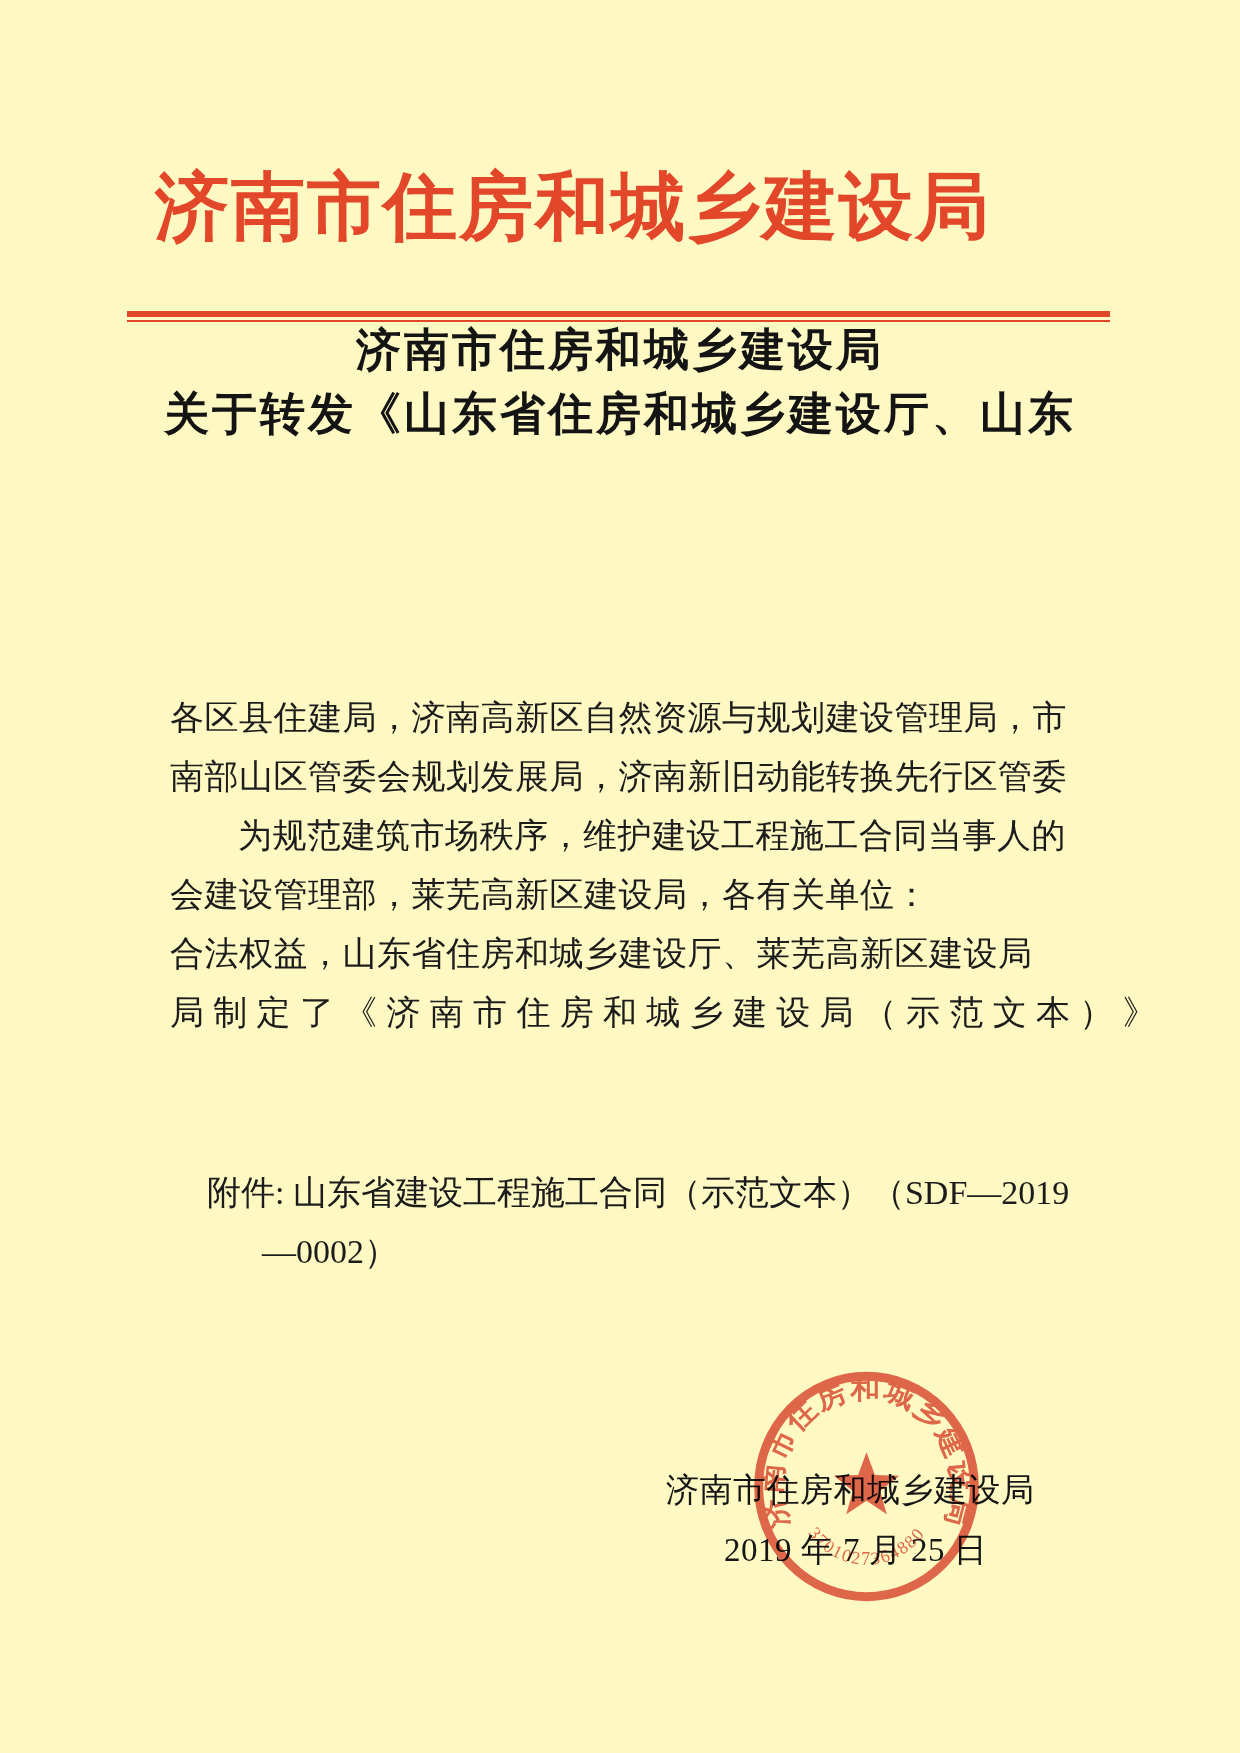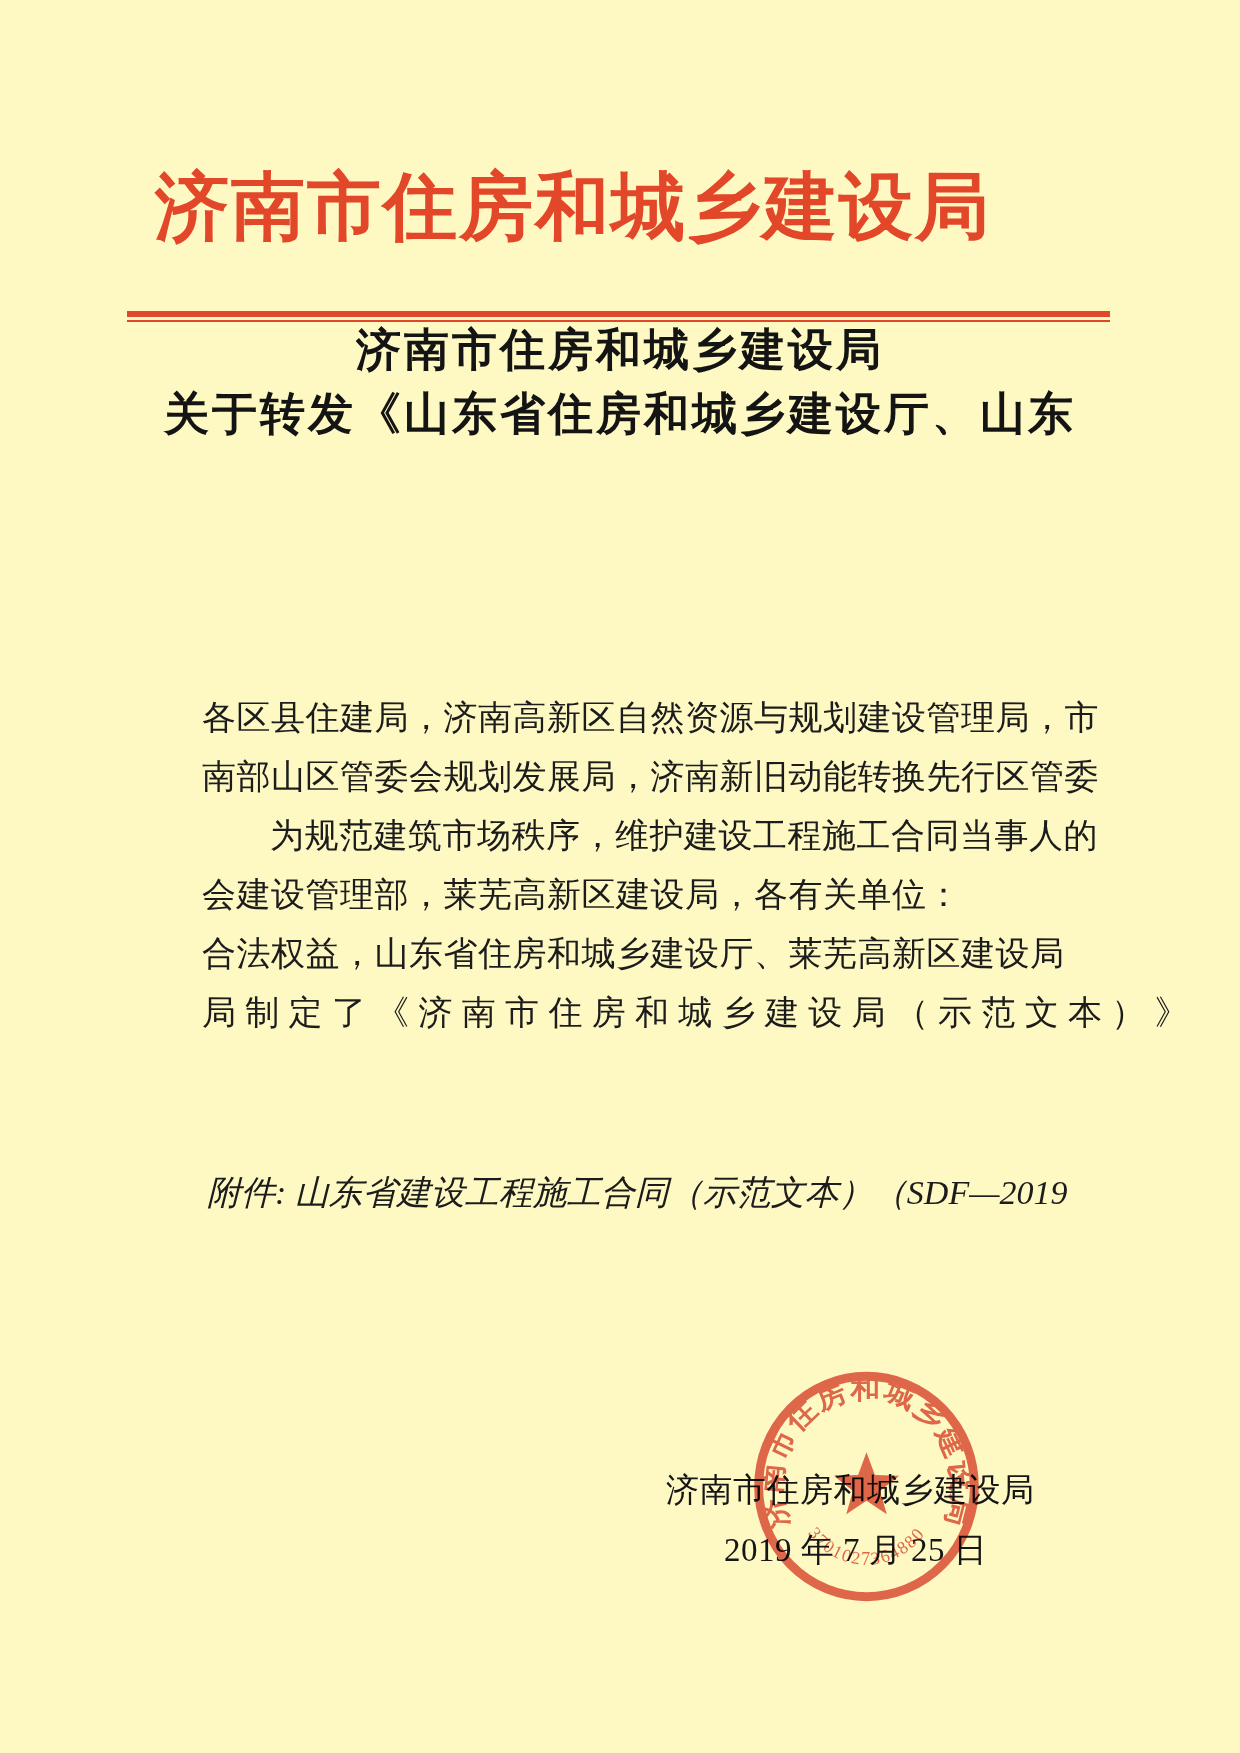--- a/index.html
+++ b/index.html
@@ -22,26 +22,26 @@
   .doc-title{
     position:absolute;top:318px;left:0;width:1240px;
     text-align:center;font-size:45px;font-weight:bold;
     color:#141414;line-height:64px;letter-spacing:3px;white-space:nowrap;
   }
   .body-block{
     position:absolute;left:170px;top:688px;width:916px;
     font-size:34px;line-height:59px;color:#1c1c1c;
     letter-spacing:0.5px;white-space:nowrap;
   }
-  .line{height:59px;margin-left:32px;}
+  .line{height:59px;}
   .indent{padding-left:68px;}
   .stretch{letter-spacing:9.3px;}
   .attachment{
     position:absolute;left:170px;top:1163px;width:916px;
-    font-size:34px;line-height:59px;color:#1c1c1c;white-space:nowrap;font-style:italic;
+    font-size:34px;line-height:59px;color:#1c1c1c;white-space:nowrap;
   }
   .att-line-1{margin-left:37px;}
   .att-line-2{margin-left:92px;}
   .signature{
     position:absolute;left:666px;top:1468px;
     font-size:33px;letter-spacing:0.5px;color:#161616;white-space:nowrap;
   }
   .sig-date{
     position:absolute;left:724px;top:1528px;
     font-size:33px;letter-spacing:0.5px;color:#161616;white-space:nowrap;
@@ -78,20 +78,21 @@
     <div class="line">各区县住建局，济南高新区自然资源与规划建设管理局，市</div>
     <div class="line">南部山区管委会规划发展局，济南新旧动能转换先行区管委</div>
     <div class="line indent">为规范建筑市场秩序，维护建设工程施工合同当事人的</div>
     <div class="line">会建设管理部，莱芜高新区建设局，各有关单位：</div>
     <div class="line">合法权益，山东省住房和城乡建设厅、莱芜高新区建设局</div>
     <div class="line stretch">局制定了《济南市住房和城乡建设局（示范文本）》</div>
   </div>
 
   <div class="attachment">
     <div class="line att-line-1">附件: 山东省建设工程施工合同（示范文本）（SDF—2019</div>
+    <div class="line att-line-2">—0002）</div>
   </div>
 
   <div class="signature">济南市住房和城乡建设局</div>
   <div class="sig-date">2019 年 7 月 25 日</div>
 
   <svg class="seal" viewBox="0 0 200 196">
     <ellipse cx="100" cy="98" rx="91" ry="93" fill="none" stroke="#d8473b" stroke-width="7.5"></ellipse>
     <polygon fill="#d8473b" points="100,69 107.1,88.3 127.6,89 111.4,101.7 117.1,121.5 100,110 82.9,121.5 88.6,101.7 72.4,89 92.9,88.3"></polygon>
     <path id="sealTopArc" d="M 37.6,135.5 A 72,75 0 1 1 162.4,135.5" fill="none"></path>
     <path id="sealBottomArc" d="M 46.3,131 A 62,66 0 0 0 153.7,131" fill="none"></path>

